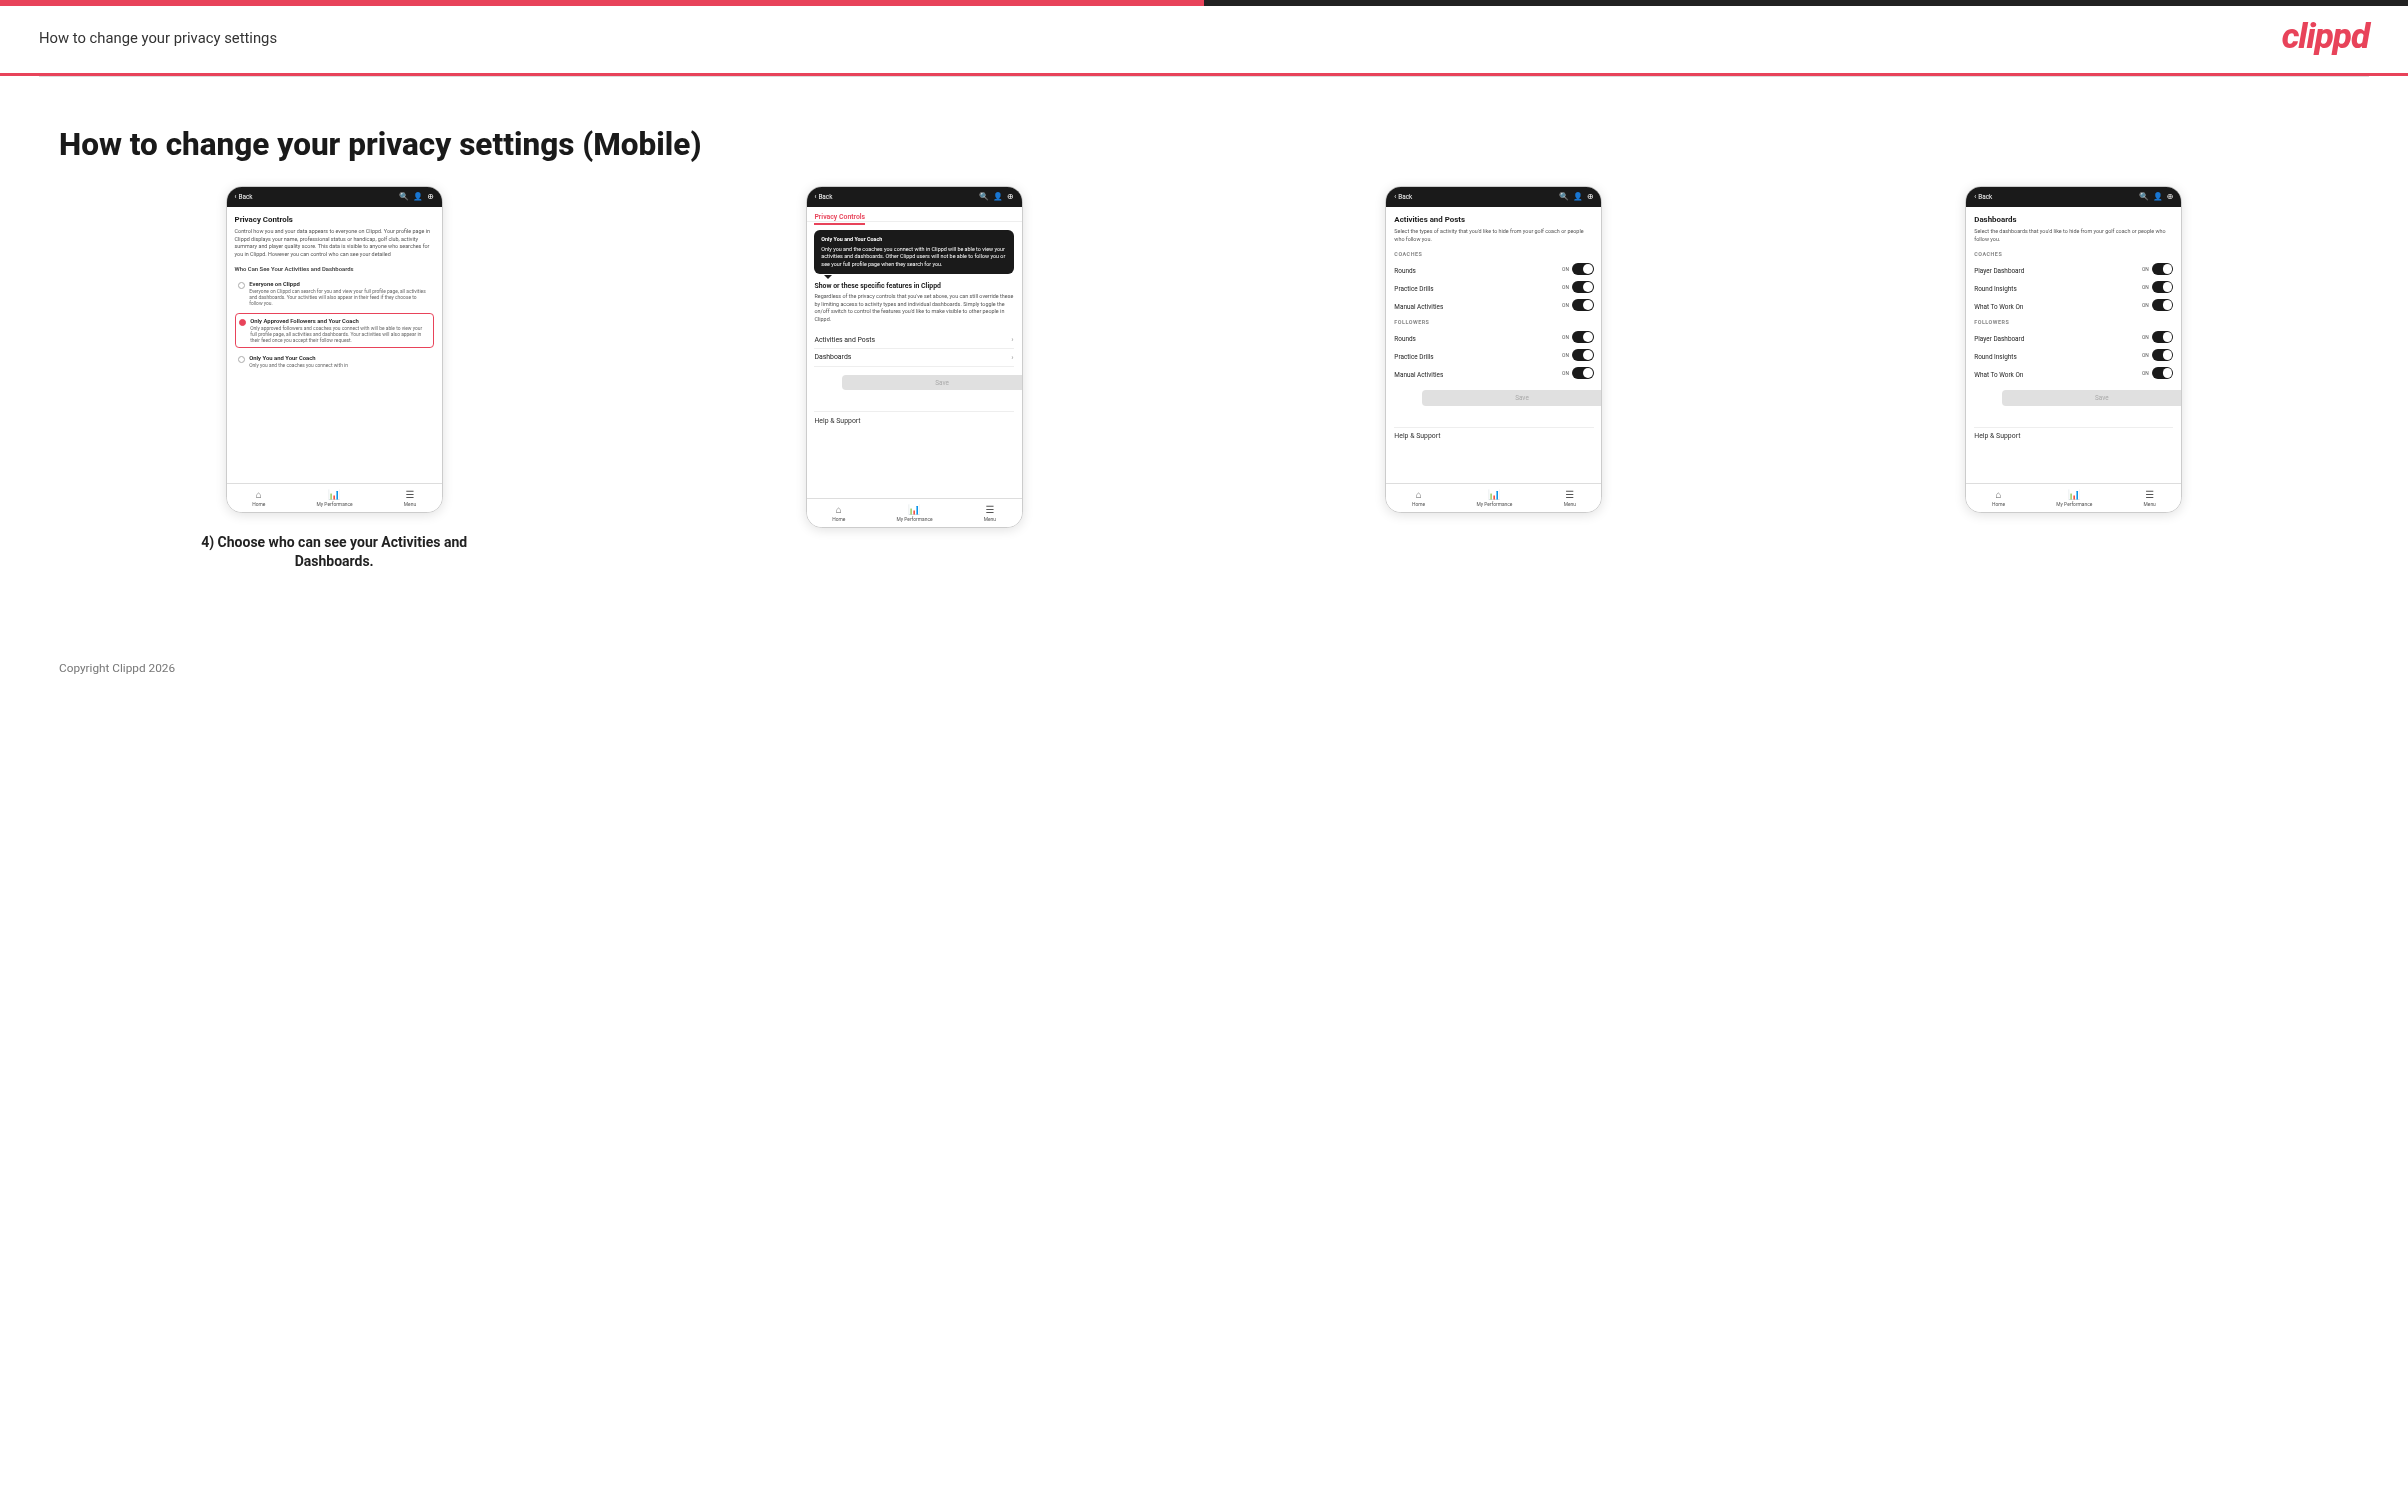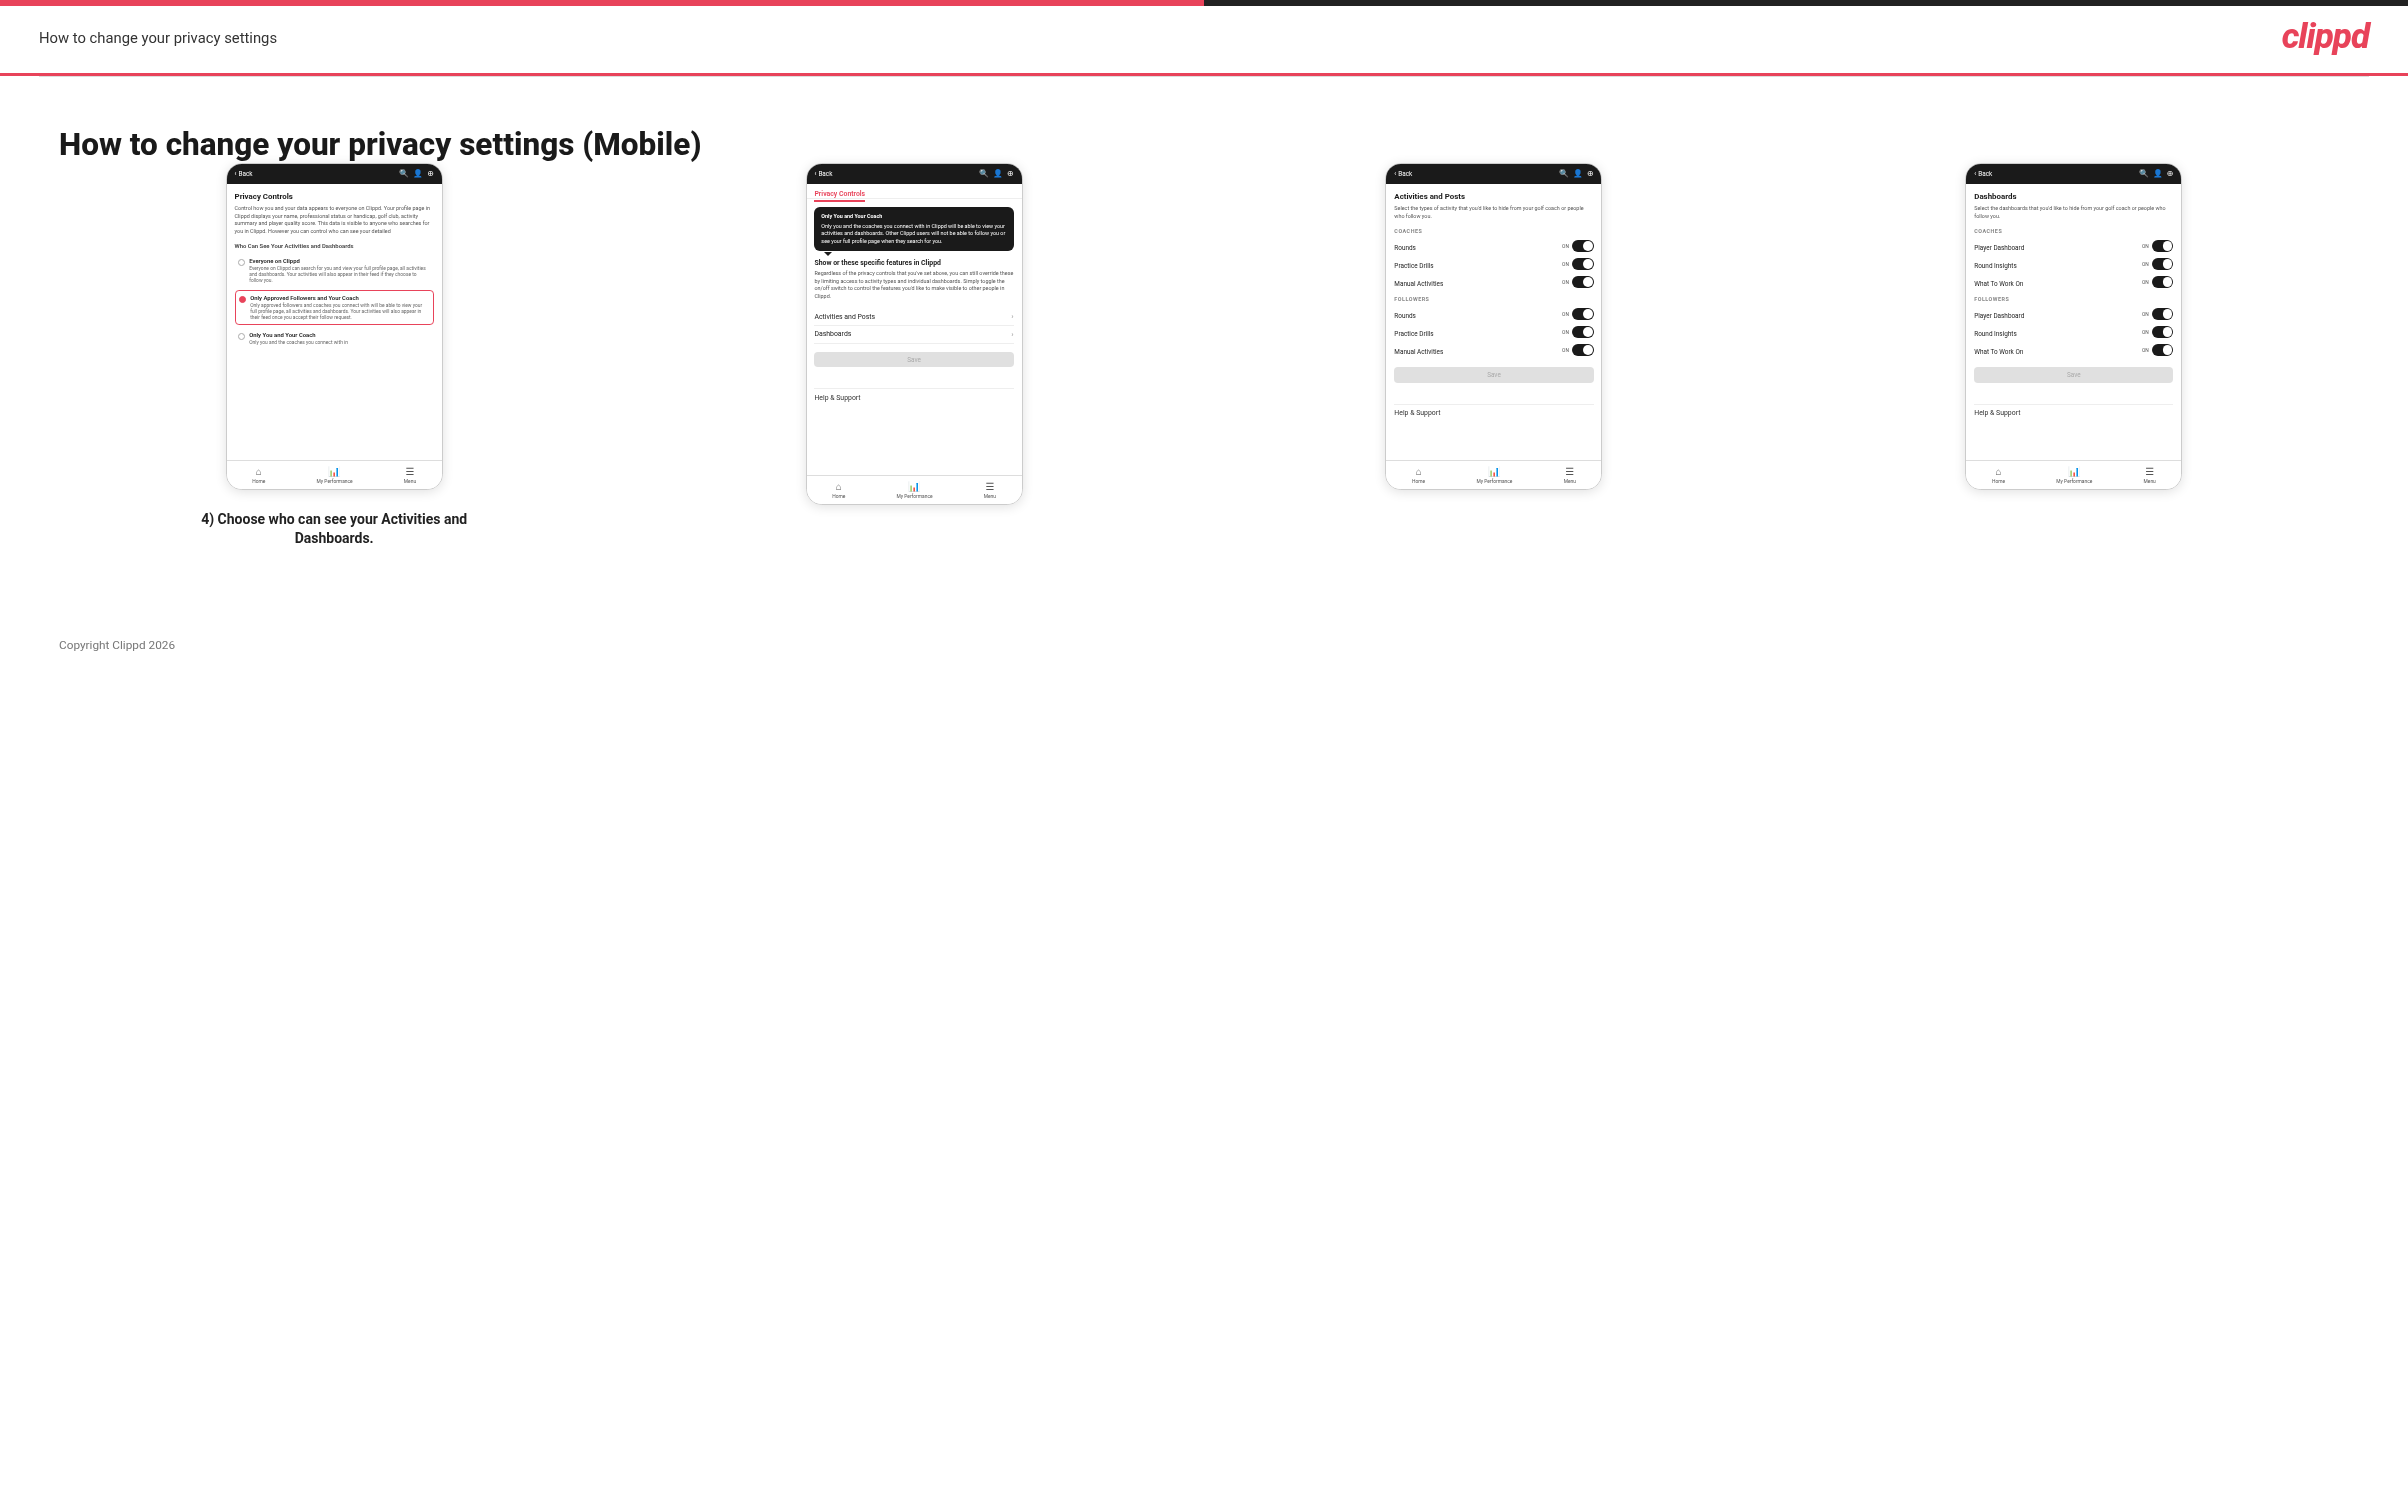--- a/index.html
+++ b/index.html
@@ -47,21 +47,21 @@
 
     
     .main {
       padding: 49px 59px 59px;
     }
 
     .page-heading {
       font-size: 31.5px;
       font-weight: 800;
       color: #1a1a1a;
-      margin-bottom: 0;
+      margin-bottom: 23px;
     }
     .page-subheading {
       font-size: 21.7px;
       color: #333;
       font-weight: 400;
       margin-bottom: 49px;
     }
 
     
     .screenshots-row {
@@ -234,20 +234,21 @@
     .phone-save-btn {
       background: #e0e0e0;
       color: #aaa;
       border: none;
       border-radius: 3.9px;
       width: 100%;
       padding: 3.9px;
       font-size: 6.4px;
       text-align: center;
       margin-top: 7.9px;
+      margin-left: 28px;
     }
 
     
     .phone-help {
       font-size: 6.9px;
       color: #333;
       padding: 4.9px 0;
       border-top: 0.5px solid #eee;
       margin-top: 21px;
     }

